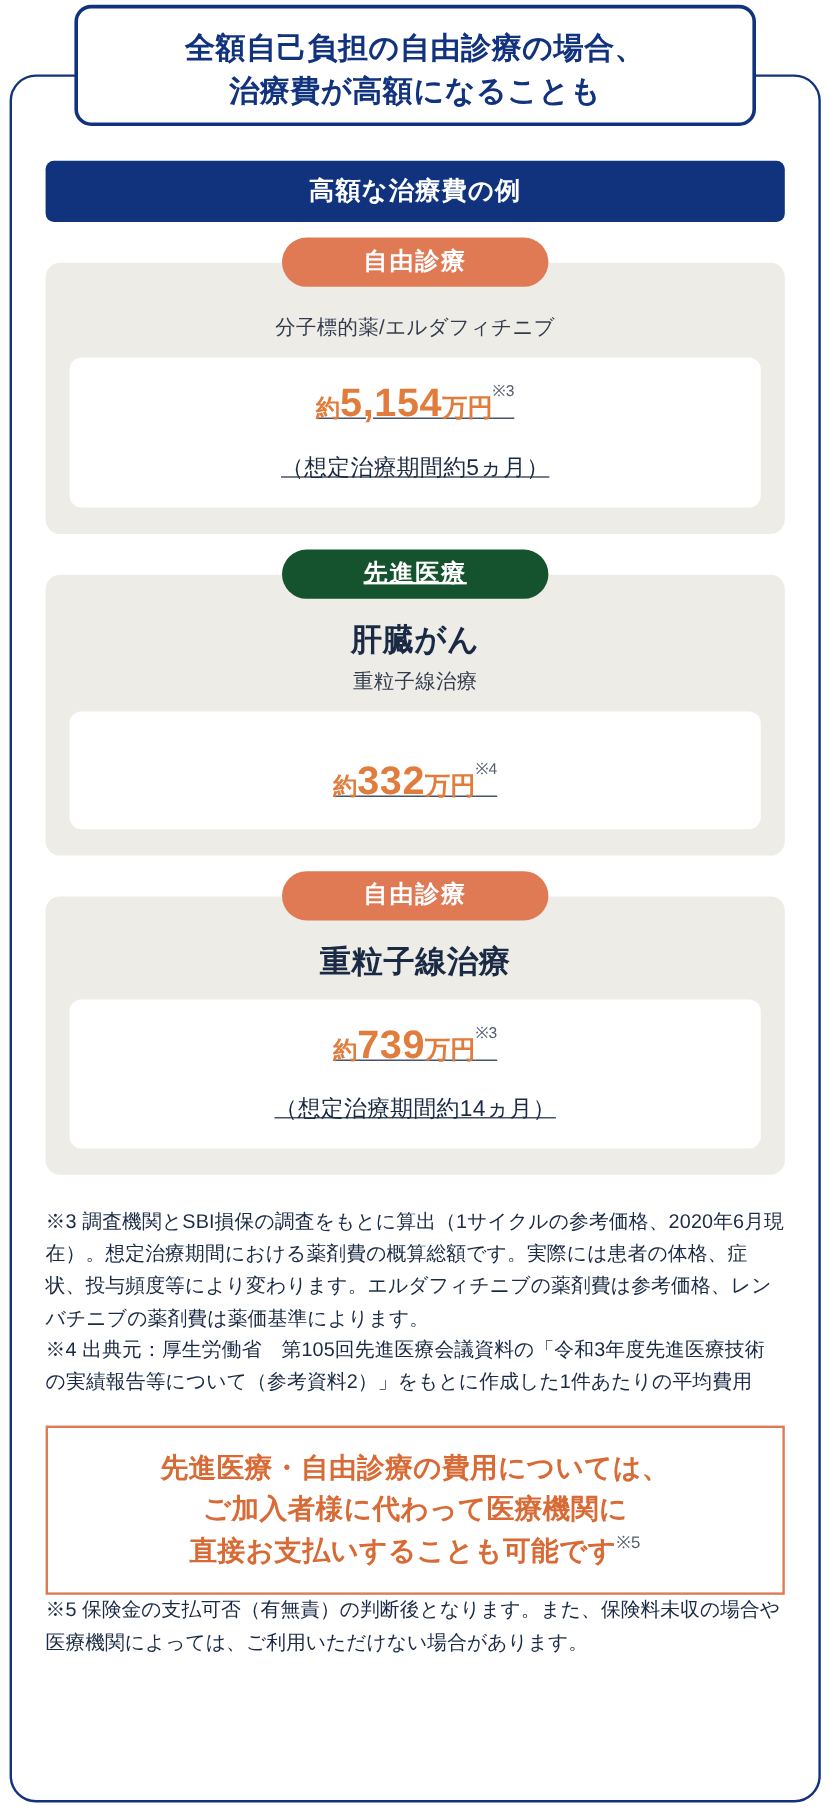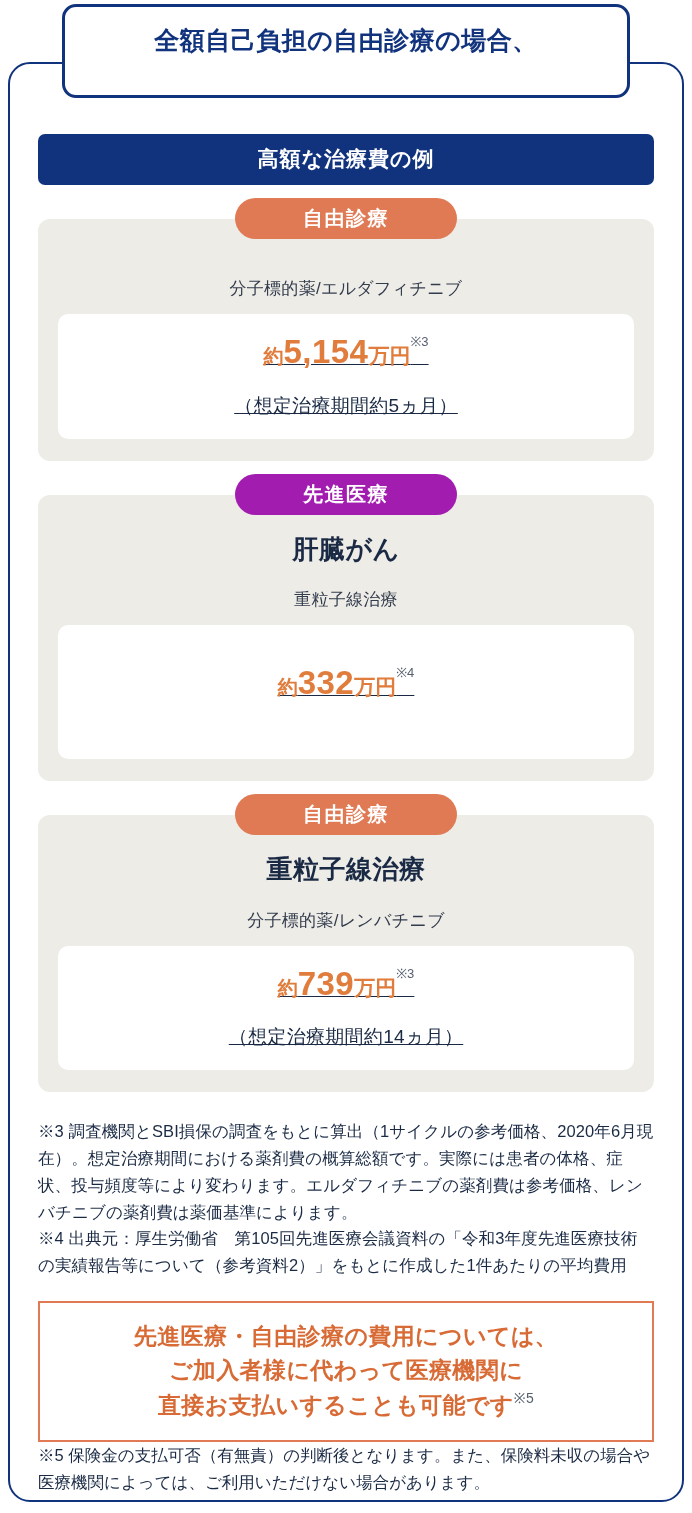--- a/index.html
+++ b/index.html
@@ -38,21 +38,21 @@
   
   .heading-box {
     position: absolute;
     left: 62px;
     top: 4px;
     width: 568px;
     box-sizing: border-box;
     border: 3px solid #11337e;
     border-radius: 14px;
     background: #ffffff;
-    padding: 16px 10px 36px;
+    padding: 16px 10px 8px;
     text-align: center;
     z-index: 5;
   }
   .heading-box .line {
     font-size: 25px;
     font-weight: bold;
     color: #11337e;
     line-height: 1.42;
     letter-spacing: 0.5px;
   }
@@ -100,46 +100,46 @@
     box-sizing: border-box;
     padding: 9px 18px 10px;
     border-radius: 22px;
     color: #ffffff;
     font-size: 20px;
     font-weight: bold;
     letter-spacing: 1.5px;
     line-height: 1.1;
   }
   .badge-jiyu { background: #df7a55; }
-  .badge-senshin { background: #a21caf; }
+  .badge-senshin { background: #14532d; text-decoration: underline; }
 
   .card-title {
     font-size: 26px;
     font-weight: bold;
     color: #1a2a44;
     letter-spacing: 0.5px;
     line-height: 1.3;
     margin-top: 2px;
   }
   .card-sub {
     font-size: 17px;
     color: #333c4d;
-    margin-top: 22px;
+    margin-top: 6px;
     letter-spacing: 0.3px;
   }
 
   .price-box {
     background: #ffffff;
     border-radius: 10px;
     margin-top: 14px;
     padding: 18px 10px 20px;
     text-decoration: underline;
   }
   .price-box.tall {
-    padding: 38px 10px 56px;
+    padding: 38px 10px 20px;
   }
   .price-line {
     color: #e07c3c;
     font-weight: bold;
     line-height: 1.2;
     white-space: nowrap;
   }
   .price-line .approx {
     font-size: 20px;
   }
@@ -207,20 +207,21 @@
 </style>
 </head>
 <body>
 
 <div class="page">
 
   <div class="frame"></div>
 
   <div class="heading-box">
     <div class="line">全額自己負担の自由診療の場合、</div>
+    <div class="line">治療費が高額になることも</div>
   </div>
 
   <div class="content">
 
     <div class="section-bar">高額な治療費の例</div>
 
     <div class="card">
       <div class="card-badge badge-jiyu">自由診療</div>
       <div class="card-sub">分子標的薬/エルダフィチニブ</div>
       <div class="price-box">
@@ -238,21 +239,20 @@
       <div class="price-box tall">
         <div class="price-line">
           <span class="approx">約</span><span class="amount">332</span><span class="unit">万円</span><span class="note">※4</span>
         </div>
       </div>
     </div>
 
     <div class="card">
       <div class="card-badge badge-jiyu">自由診療</div>
       <div class="card-title">重粒子線治療</div>
-      <div class="card-sub">分子標的薬/レンバチニブ</div>
       <div class="price-box">
         <div class="price-line">
           <span class="approx">約</span><span class="amount">739</span><span class="unit">万円</span><span class="note">※3</span>
         </div>
         <div class="price-period">（想定治療期間約14ヵ月）</div>
       </div>
     </div>
 
     <div class="footnotes">
       <p>※3 調査機関とSBI損保の調査をもとに算出（1サイクルの参考価格、2020年6月現在）。想定治療期間における薬剤費の概算総額です。実際には患者の体格、症状、投与頻度等により変わります。エルダフィチニブの薬剤費は参考価格、レンバチニブの薬剤費は薬価基準によります。</p>

